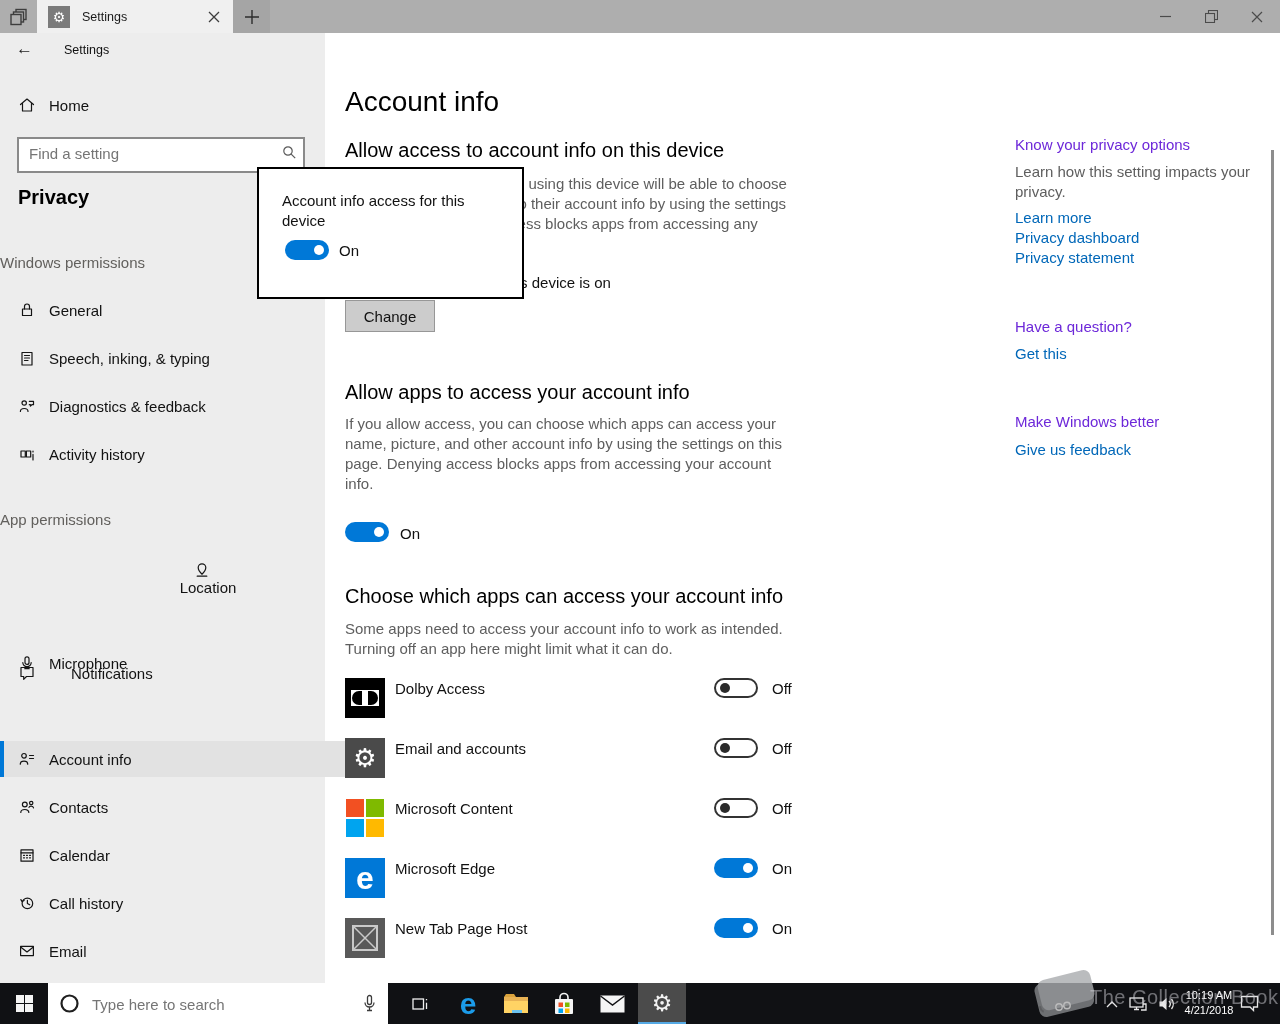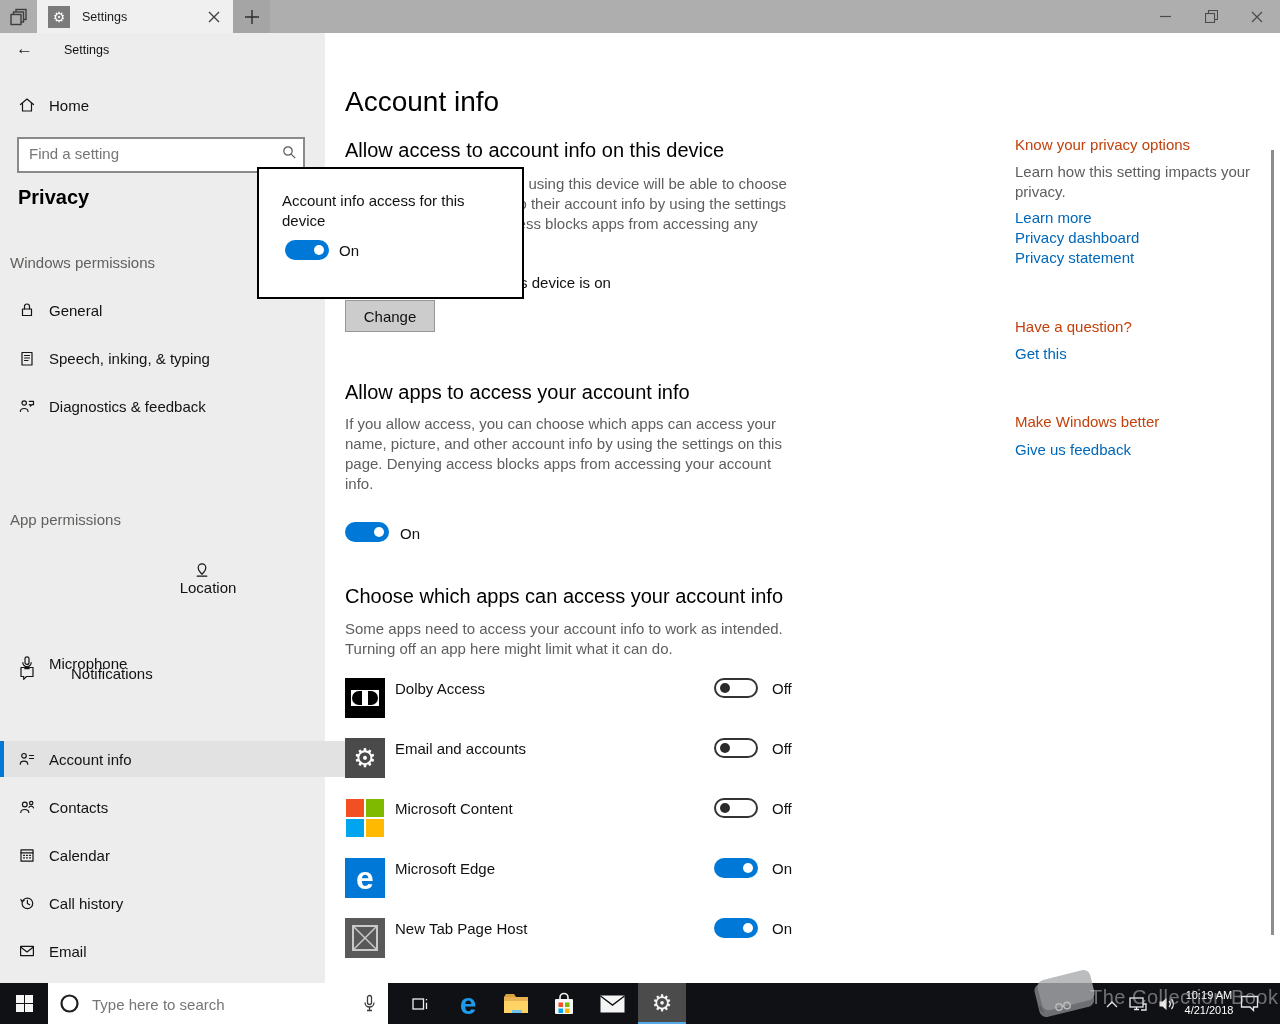--- a/index.html
+++ b/index.html
@@ -27,21 +27,21 @@
   .backbtn{position:absolute;left:16px;top:2px;font-size:17px;color:#222;}
   .apptitle{position:absolute;left:64px;top:6px;font-size:12.5px;color:#111;}
   .navrow{position:absolute;left:0;width:385px;height:36px;display:flex;align-items:center;padding-left:18px;box-sizing:border-box;}
   .navrow .lbl{font-size:15px;color:#121212;margin-left:13px;}
   .navrow.selected{background:#e2e2e2;}
   .accentbar{position:absolute;left:0;top:0;width:4px;height:36px;}
   .searchbox{position:absolute;left:17px;top:104px;width:288px;height:36px;background:#fff;border:2px solid #8a8a8a;box-sizing:border-box;}
   .searchbox input{position:absolute;left:8px;top:2px;width:240px;height:22px;border:none;outline:none;font-size:15px;color:#4a4a4a;font-family:"Liberation Sans",sans-serif;background:transparent;}
   .searchbox .mag{position:absolute;right:6px;top:6px;}
   .sbtitle{position:absolute;left:18px;font-size:20px;font-weight:700;color:#000;}
-  .grouplbl{position:absolute;left:10px;font-size:15px;color:#62605d;}
+  .grouplbl{position:absolute;left:0;font-size:15px;color:#62605d;}
   .h1{position:absolute;left:345px;top:86px;font-size:28px;font-weight:300;color:#000;}
   .h2{position:absolute;left:345px;font-size:20px;font-weight:300;color:#000;}
   .para{position:absolute;left:345px;width:460px;font-size:15px;line-height:20px;color:#5e5e5e;white-space:pre-line;}
   .statusline{position:absolute;left:345px;top:274px;font-size:15px;color:#111;}
   .changebtn{position:absolute;left:345px;top:300px;width:90px;height:32px;background:#cccccc;border:1px solid #979797;font-size:15px;color:#111;font-family:"Liberation Sans",sans-serif;}
 
   
   .toggle{position:absolute;width:44px;height:20px;border-radius:10px;box-sizing:border-box;}
   .toggle[data-state="on"]{background:#0078d7;}
   .toggle[data-state="on"]::after{content:"";position:absolute;right:5px;top:5px;width:10px;height:10px;border-radius:50%;background:#fff;}
@@ -53,21 +53,21 @@
   .apptile{position:absolute;left:345px;width:40px;height:40px;}
   .appname{position:absolute;left:395px;font-size:15px;color:#111;}
 
   
   .popup{position:absolute;left:257px;top:167px;width:267px;height:132px;background:#fff;border:2px solid #000;box-sizing:border-box;z-index:40;}
   .popup .ttl{position:absolute;left:23px;top:22px;width:220px;font-size:15px;line-height:20px;color:#111;white-space:pre-line;}
   .popup .toggle{left:26px;top:71px;}
   .popup .tglbl{left:80px;top:73px;}
 
   
-  .rp-h{position:absolute;left:1015px;font-size:15px;color:#c2410c;}
+  .rp-h{position:absolute;left:1015px;font-size:15px;color:#6d28d9;}
   .rp-p{position:absolute;left:1015px;width:250px;font-size:15px;line-height:20px;color:#5e5e5e;white-space:pre-line;}
   .rp-link{position:absolute;left:1015px;font-size:15px;color:#0067b8;cursor:pointer;}
 
   .scrollthumb{position:absolute;left:1271px;top:150px;width:3px;height:785px;background:#8d8d8d;z-index:30;}
 
   
   .taskbar{position:absolute;left:0;top:983px;width:1280px;height:41px;background:#101114;z-index:60;}
   .startbtn{position:absolute;left:0;top:0;width:48px;height:41px;display:flex;align-items:center;justify-content:center;}
   .tb-search{position:absolute;left:48px;top:0;width:340px;height:41px;background:#fff;}
   .tb-search .circ{position:absolute;left:12px;top:11px;}
@@ -173,20 +173,28 @@
       </svg>
       <span class="lbl">Speech, inking, &amp; typing</span>
     </div>
     <div class="navrow" style="top:355px;">
       <svg width="18" height="18" viewBox="0 0 18 18" fill="none" stroke="#151515" stroke-width="1.2" stroke-linecap="round" stroke-linejoin="round">
         <circle cx="6.2" cy="6" r="2.2"></circle>
           <path d="M2.4 14.5 c0-4 7.6-4 7.6 0 M11.3 4.3 h4.2 v3.4 h-1.6 l-1.5 1.3 v-1.3 h-1.1"></path>
       </svg>
       <span class="lbl">Diagnostics &amp; feedback</span>
     </div>
+    <div class="navrow" style="top:403px;">
+      <svg width="18" height="18" viewBox="0 0 18 18" fill="none" stroke="#151515" stroke-width="1.2" stroke-linecap="round" stroke-linejoin="round">
+        <rect x="3" y="6" width="4.3" height="6"></rect>
+          <rect x="8.4" y="6" width="4.3" height="6"></rect>
+          <path d="M15 6 v1 M15 9.4 v5.6"></path>
+      </svg>
+      <span class="lbl">Activity history</span>
+    </div>
 
     <div class="grouplbl" style="top:478px;">App permissions</div>
 
     <div class="navrow" style="top:528px;flex-direction:column;">
       <svg width="18" height="18" viewBox="0 0 18 18" fill="none" stroke="#151515" stroke-width="1.2" stroke-linecap="round" stroke-linejoin="round">
         <path d="M9 2.8 a3.8 3.8 0 0 1 3.8 3.8 C12.8 9.6 9 13.2 9 13.2 S5.2 9.6 5.2 6.6 A3.8 3.8 0 0 1 9 2.8 Z"></path>
           <path d="M4.2 15.2 h9.6"></path>
       </svg>
       <span class="lbl">Location</span>
     </div>

